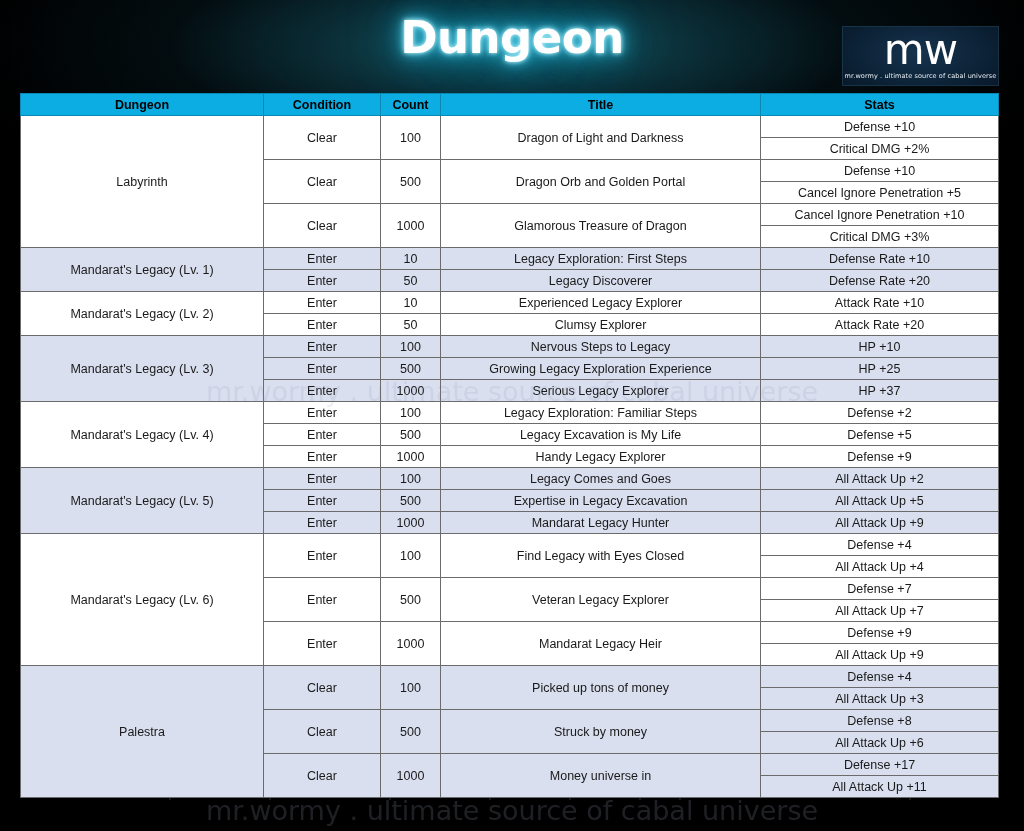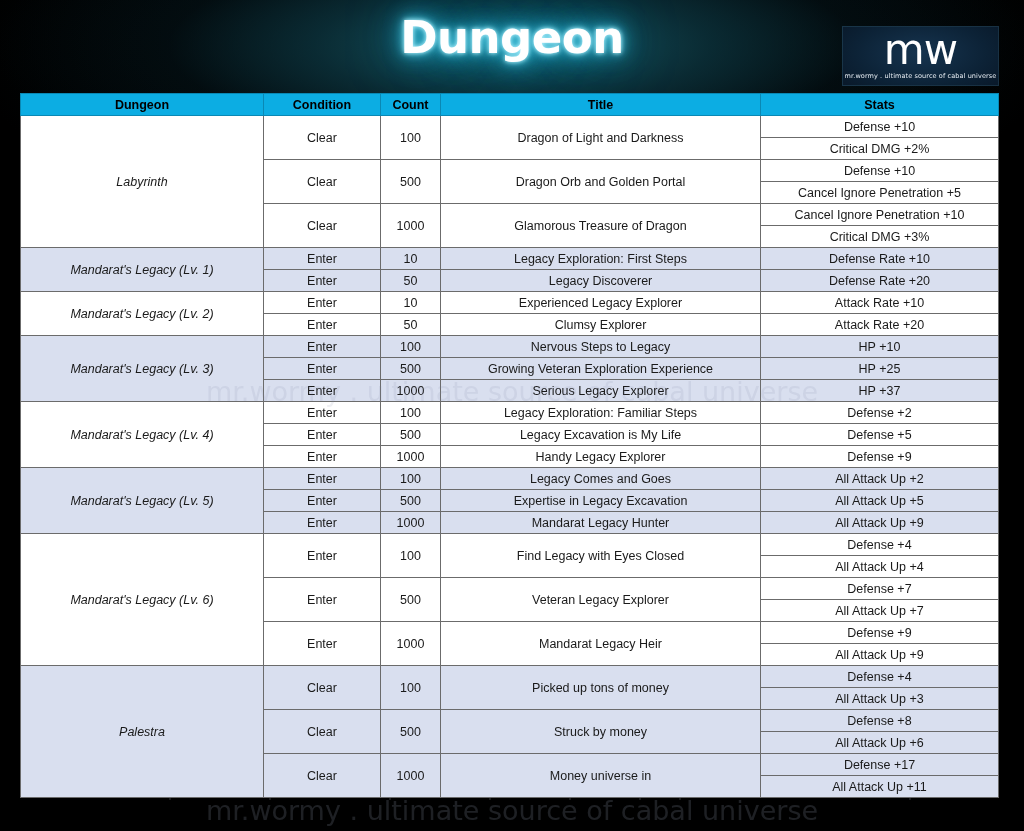--- a/index.html
+++ b/index.html
@@ -126,21 +126,21 @@
   
   col.c-dungeon   { width: 243px; }
   col.c-condition { width: 117px; }
   col.c-count     { width: 60px;  }
   col.c-title     { width: 320px; }
   col.c-stats     { width: 238px; }
 
   tr.band td { background-color: #d9dfef; }
   tr.plain td { background-color: #ffffff; }
 
-  td.cell-dungeon { font-size: 12.5px; font-style: italic; }
+  td.cell-dungeon { font-size: 12.5px; }
   td.cell-stats   { height: 22px; }
   td.cell-title   { }
 </style>
 </head>
 <body>
 
 <div id="page">
 
   <svg id="wm-arcs" viewBox="0 0 978 707" preserveAspectRatio="none">
     <g fill="none" stroke="#c9cfe0" stroke-width="1.2" opacity="0.45">
@@ -240,21 +240,21 @@
           <tr class="band">
             <td class="cell-dungeon" rowspan="3">Mandarat's Legacy (Lv. 3)</td>
             <td class="cell-condition" rowspan="1">Enter</td>
             <td class="cell-count" rowspan="1">100</td>
             <td class="cell-title" rowspan="1">Nervous Steps to Legacy</td>
             <td class="cell-stats">HP +10</td>
           </tr>
           <tr class="band">
             <td class="cell-condition" rowspan="1">Enter</td>
             <td class="cell-count" rowspan="1">500</td>
-            <td class="cell-title" rowspan="1">Growing Veteran Exploration Experience</td>
+            <td class="cell-title" rowspan="1">Growing Legacy Exploration Experience</td>
             <td class="cell-stats">HP +25</td>
           </tr>
           <tr class="band">
             <td class="cell-condition" rowspan="1">Enter</td>
             <td class="cell-count" rowspan="1">1000</td>
             <td class="cell-title" rowspan="1">Serious Legacy Explorer</td>
             <td class="cell-stats">HP +37</td>
           </tr>
           <tr class="plain">
             <td class="cell-dungeon" rowspan="3">Mandarat's Legacy (Lv. 4)</td>

